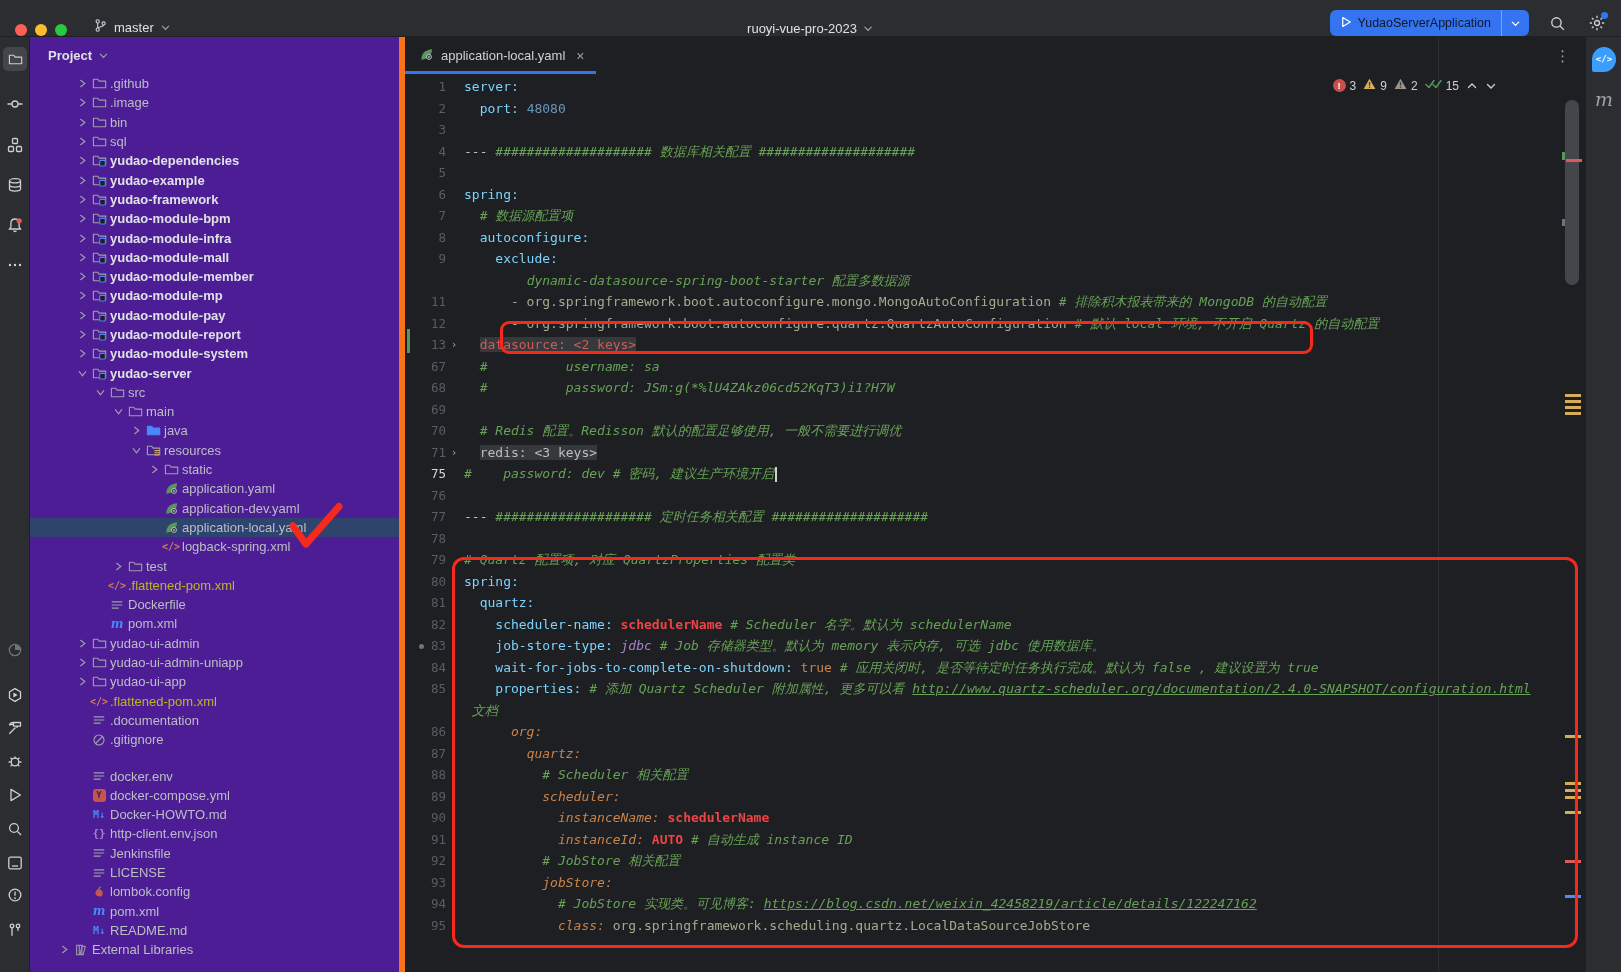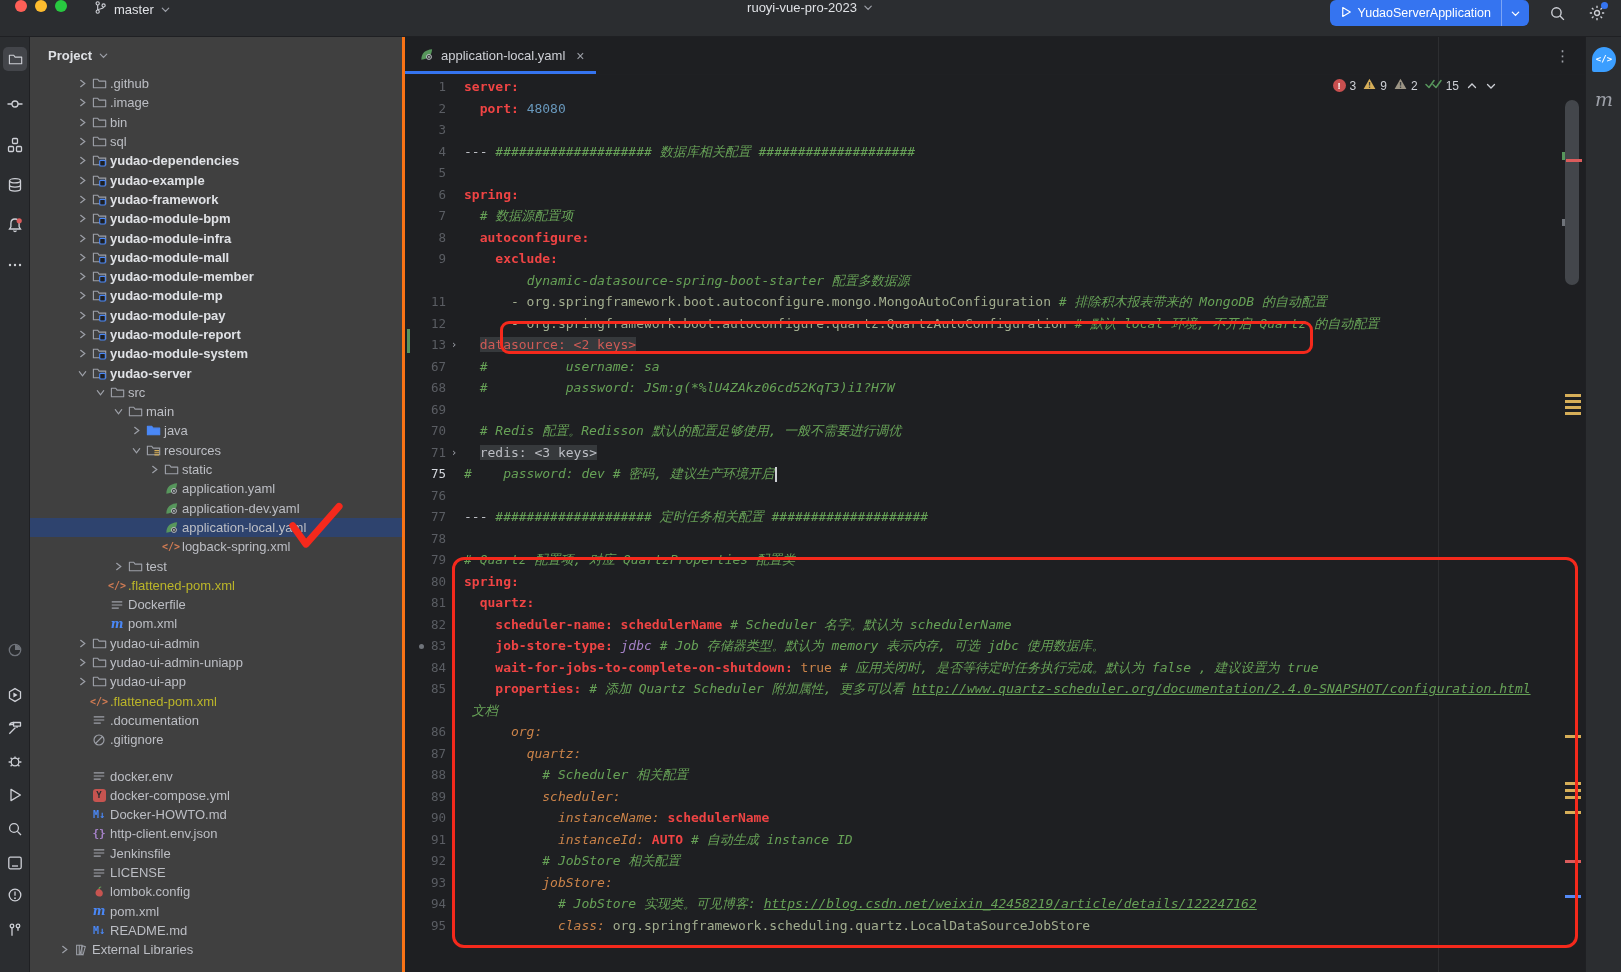--- a/index.html
+++ b/index.html
@@ -4,41 +4,41 @@
 <style>
   * { margin:0; padding:0; box-sizing:border-box; }
   html,body { background:#101012; }
   #window {
     position:relative; width:1621px; height:972px; overflow:hidden;
     background:#2B2D30; font-family:"Liberation Sans", sans-serif; color:#BCBEC4;
     -webkit-user-select:none; user-select:none;
   }
   
   .titlebar { position:absolute; top:0; left:0; right:0; height:37px;
-    background:#2B2D30; border-bottom:1px solid #1F2023; display:flex; align-items:flex-start; }
+    background:#2B2D30; border-bottom:1px solid #1F2023; display:flex; align-items:flex-end; }
   .traffic { display:flex; gap:8px; margin-left:15px; }
   .tl { width:12px; height:12px; border-radius:50%; }
   .branch-widget { display:flex; align-items:center; gap:6px; margin-left:26px; color:#DFE1E5; font-size:13px; }
   .proj-widget { position:absolute; left:50%; transform:translateX(-50%); display:flex; align-items:center; gap:6px; color:#DFE1E5; font-size:13px; }
   .tb-right { position:absolute; right:12px; display:flex; align-items:center; gap:16px; }
-  .run-btn { display:flex; align-items:center; height:26px; background:#3574F0; border-radius:6px; color:#ffffff; font-size:12.5px; overflow:hidden; cursor:pointer;}
+  .run-btn { display:flex; align-items:center; height:26px; background:#3574F0; border-radius:6px; color:#0f172a; font-size:12.5px; overflow:hidden; cursor:pointer;}
   .run-btn .main-part { display:flex; align-items:center; gap:6px; padding:0 10px 0 10px; }
   .run-btn .chev-part { padding:0 8px; border-left:1px solid rgba(255,255,255,.35); height:100%; display:flex; align-items:center; }
   .icon-btn { position:relative; display:flex; align-items:center; justify-content:center; width:24px; height:24px; }
   .dot-badge { position:absolute; top:1px; right:1px; width:7px; height:7px; background:#3574F0; border-radius:50%; }
   .chevsvg { display:inline-flex; }
   
   .main { position:absolute; top:37px; left:0; right:0; bottom:0; display:flex; }
   .abar { width:30px; background:#2B2D30; position:relative; flex:none; border-right:1px solid #1F2023;}
   .abar .aicon { position:absolute; left:3px; width:24px; height:24px; display:flex; align-items:center; justify-content:center; border-radius:5px; cursor:pointer; }
   .aicon.active { background:#43454A; }
   .abar-right { width:36px; background:#2B2D30; border-left:1px solid #1F2023; position:relative; flex:none; }
   .abar-right .aicon { left:6px; }
   
-  .project-panel { width:375px; flex:none; background:#404040; border-right:3px solid #f97316; overflow:hidden; }
+  .project-panel { width:375px; flex:none; background:#4c1d95; border-right:6px solid #f97316; overflow:hidden; }
   .pp-header { height:37px; display:flex; align-items:center; gap:6px; padding-left:18px; color:#DFE1E5; font-size:13px; font-weight:bold; }
   .tree { font-size:13px; color:#BCBEC4; }
   .trow { display:flex; align-items:center; height:19.3px; white-space:nowrap; cursor:pointer; }
   .trow.sel { background:#2E436E; }
   .trow .chevslot { width:16px; flex:none; display:flex; justify-content:center; }
   .trow .ticon { width:18px; flex:none; display:flex; justify-content:center; align-items:center; font-family:"DejaVu Sans Mono",monospace; }
   .trow .tlabel { padding-left:2px; }
   .trow.bold .tlabel { color:#DFE1E5; font-weight:bold; }
   .trow.ex .tlabel { color:#BBB529; }
   .chev { display:inline-flex; }
@@ -54,21 +54,21 @@
   .inspections { position:absolute; top:41px; right:88px; display:flex; align-items:center; gap:7px; font-size:12px; color:#CED0D6; z-index:5; }
   .insp-item { display:flex; align-items:center; gap:4px; cursor:pointer;}
   .err-ic { width:13px; height:13px; border-radius:50%; background:#C94F4F; color:#fff; font-size:9.5px; font-weight:bold; display:flex; align-items:center; justify-content:center; }
   .code-area { position:absolute; top:39px; left:0; right:0; bottom:0;
     font-family:"DejaVu Sans Mono","Liberation Mono",monospace; font-size:13px; }
   .crow { display:flex; height:21.5px; line-height:21.5px; white-space:pre; }
   .crow .ln { width:41px; flex:none; text-align:right; color:#5A5D63; font-size:12.5px; }
   .crow .foldc { width:16px; flex:none; text-align:center; color:#9DA0A8; font-size:11px; }
   .crow .ctext { padding-left:2px; }
   .crow.cur .ln { color:#D5D8DE; }
-  .seg-key { color:#ef4444;font-weight:bold; }
+  .seg-key { color:#7dd3fc; }
   .seg-ikey { color:#CB8349; font-style:italic; }
   .seg-num { color:#6897BB; }
   .seg-cmt { color:#67A257; font-style:italic; }
   .seg-lnk { color:#67A257; font-style:italic; text-decoration:underline; }
   .seg-sc { color:#A2AD8F; }
   .seg-val { color:#ef4444; font-weight:bold; }
   .seg-kw { color:#CB8349; }
   .seg-ref { color:#A682C9; font-style:italic; }
   .seg-gray { color:#BCBEC4; }
   .seg-fr { color:#CF5B56; background:#36393C; }

